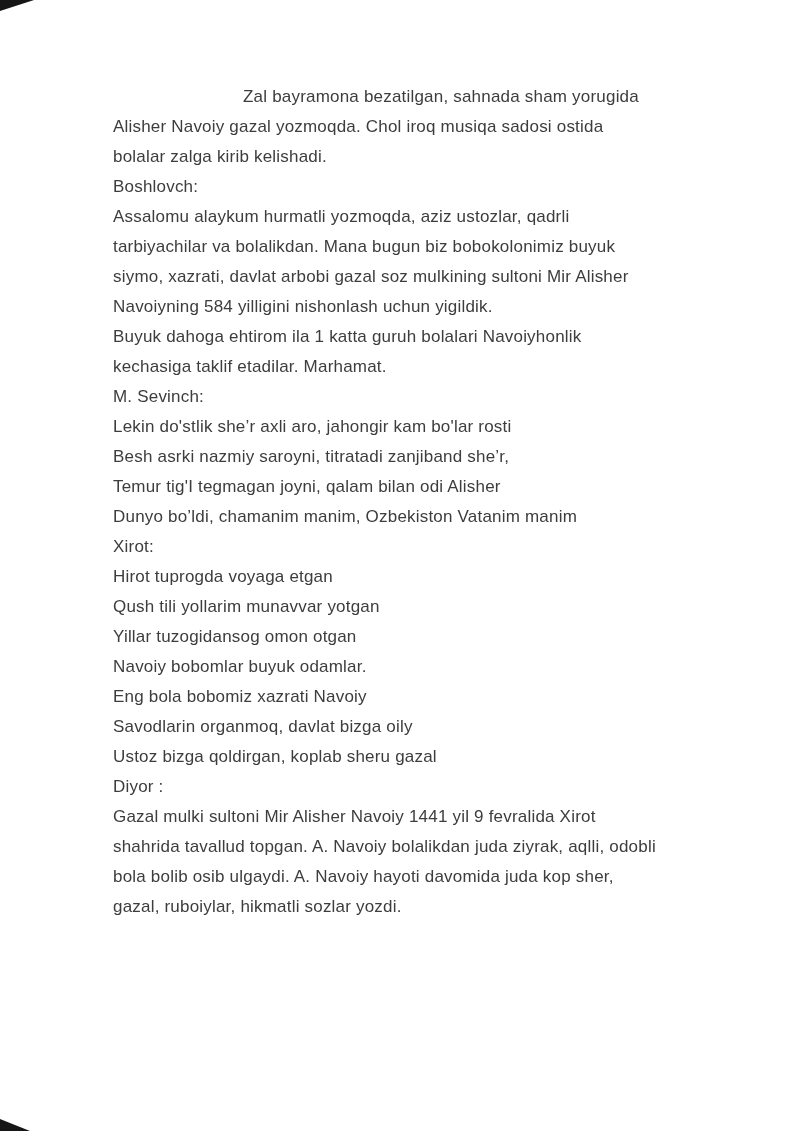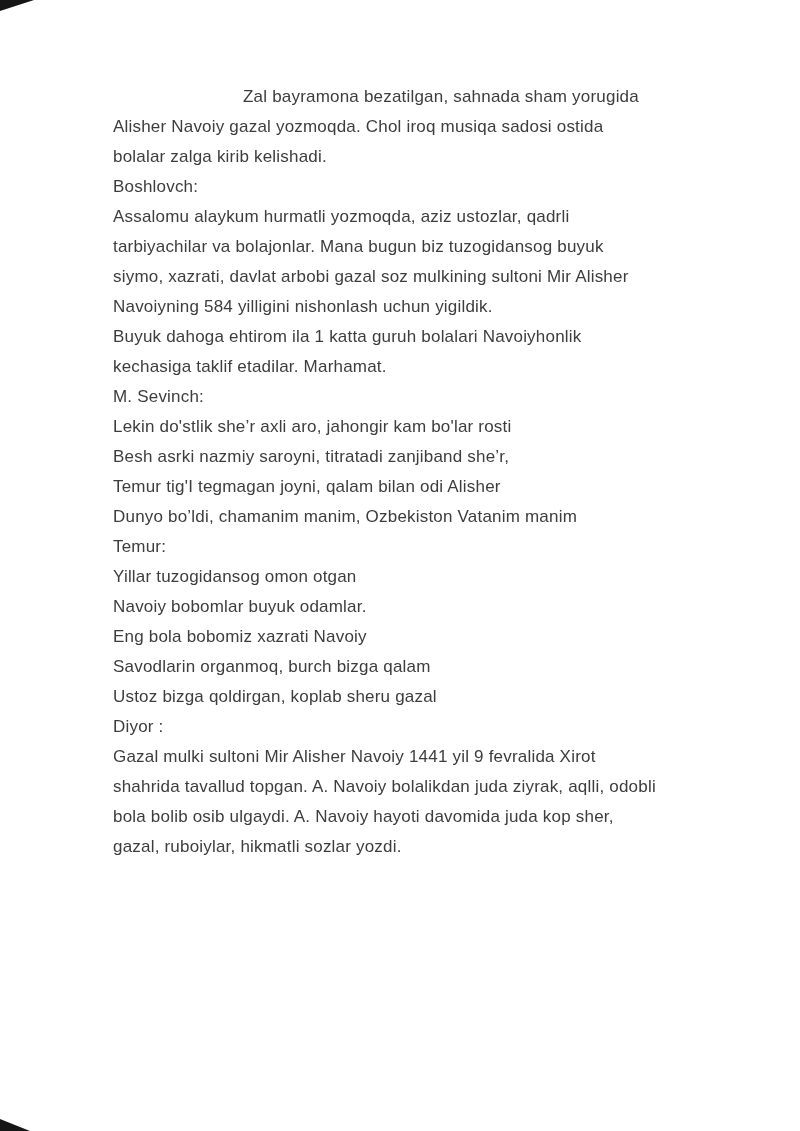--- a/index.html
+++ b/index.html
@@ -61,35 +61,37 @@
 
 <div class="page">
   <div class="corner-artifact corner-top-left"></div>
   <div class="corner-artifact corner-bottom-left"></div>
   <div class="doc-body">
       <div class="line indent">Zal bayramona bezatilgan, sahnada sham yorugida</div>
       <div class="line">Alisher Navoiy gazal yozmoqda. Chol iroq musiqa sadosi ostida</div>
       <div class="line">bolalar zalga kirib kelishadi.</div>
       <div class="line">Boshlovch:</div>
       <div class="line">Assalomu alaykum hurmatli yozmoqda, aziz ustozlar, qadrli</div>
-      <div class="line">tarbiyachilar va bolajonlar. Mana bugun biz tuzogidansog buyuk</div>
+      <div class="line">tarbiyachilar va bolalikdan. Mana bugun biz bobokolonimiz buyuk</div>
       <div class="line">siymo, xazrati, davlat arbobi gazal soz mulkining sultoni Mir Alisher</div>
       <div class="line">Navoiyning 584 yilligini nishonlash uchun yigildik.</div>
       <div class="line">Buyuk dahoga ehtirom ila 1 katta guruh bolalari Navoiyhonlik</div>
       <div class="line">kechasiga taklif etadilar. Marhamat.</div>
       <div class="line">M. Sevinch:</div>
       <div class="line">Lekin do'stlik she’r axli aro, jahongir kam bo'lar rosti</div>
       <div class="line">Besh asrki nazmiy saroyni, titratadi zanjiband she’r,</div>
       <div class="line">Temur tig'I tegmagan joyni, qalam bilan odi Alisher</div>
       <div class="line">Dunyo bo’ldi, chamanim manim, Ozbekiston Vatanim manim</div>
-      <div class="line">Temur:</div>
+      <div class="line">Xirot:</div>
+      <div class="line">Hirot tuprogda voyaga etgan</div>
+      <div class="line">Qush tili yollarim munavvar yotgan</div>
       <div class="line">Yillar tuzogidansog omon otgan</div>
       <div class="line">Navoiy bobomlar buyuk odamlar.</div>
       <div class="line">Eng bola bobomiz xazrati Navoiy</div>
-      <div class="line">Savodlarin organmoq, burch bizga qalam</div>
+      <div class="line">Savodlarin organmoq, davlat bizga oily</div>
       <div class="line">Ustoz bizga qoldirgan, koplab sheru gazal</div>
       <div class="line">Diyor :</div>
       <div class="line">Gazal mulki sultoni Mir Alisher Navoiy 1441 yil 9 fevralida Xirot</div>
       <div class="line">shahrida tavallud topgan. A. Navoiy bolalikdan juda ziyrak, aqlli, odobli</div>
       <div class="line">bola bolib osib ulgaydi. A. Navoiy hayoti davomida juda kop sher,</div>
       <div class="line">gazal, ruboiylar, hikmatli sozlar yozdi.</div>
     </div>
 </div>
 
 </body></html>

